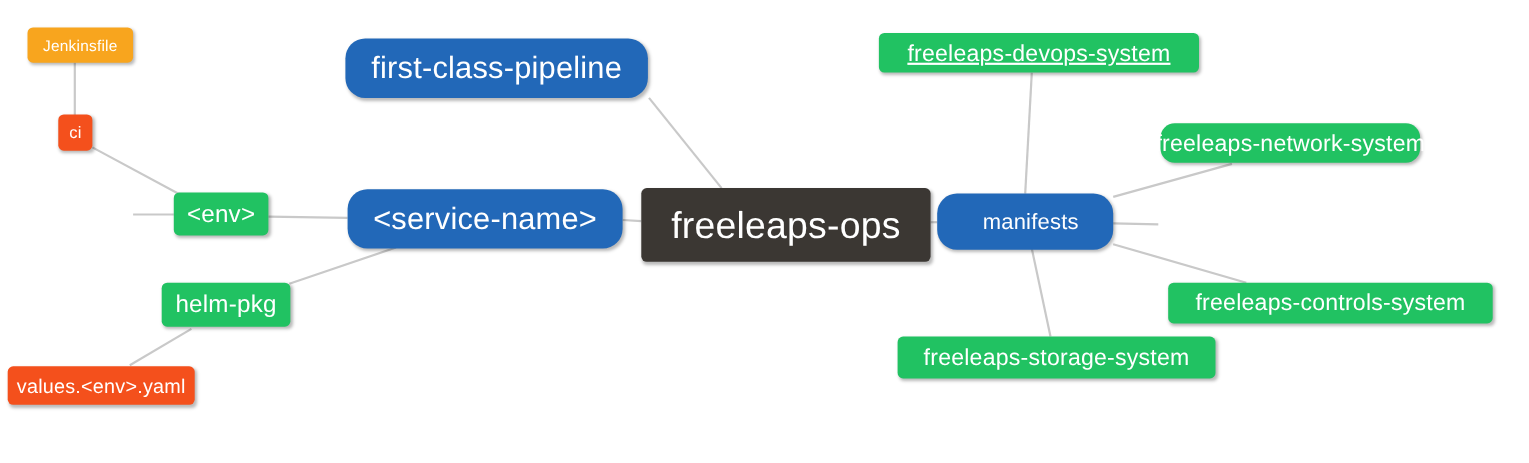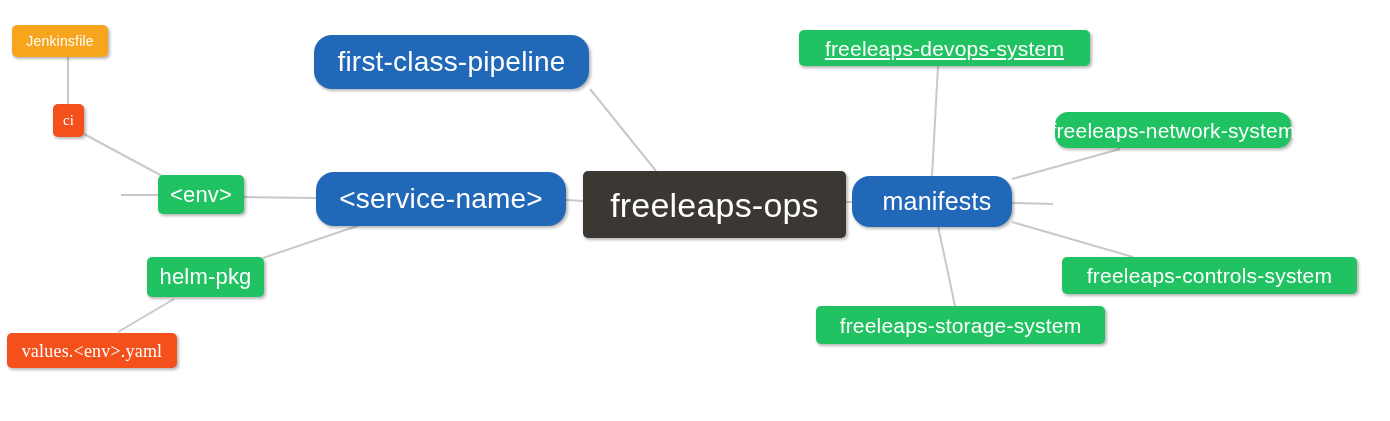--- a/index.html
+++ b/index.html
@@ -35,21 +35,21 @@
     border-radius: 5px;
     box-shadow: 1.5px 2px 3px rgba(0,0,0,0.28);
     white-space: nowrap;
     cursor: pointer;
     line-height: 1;
     letter-spacing: 0.2px;
   }
   .c-dark   { background: var(--root_bg, #3b3733); }
   .c-blue   { background: var(--branch_bg, #2268b8); border-radius: 18px; }
   .c-green  { background: var(--leaf_green_bg, #21c262); }
-  .c-red    { background: var(--leaf_red_bg, #f4501c); font-family: Liberation Serif, serif; }
+  .c-red    { background: var(--leaf_red_bg, #f4501c); }
   .c-orange { background: var(--leaf_orange_bg, #f8a51e); }
 </style>
 </head>
 <body>
 
 <div class="canvas">
 
   <svg class="edges" width="1390" height="421" viewBox="0 0 1390 421" aria-hidden="true">
     <line class="edge" x1="68" y1="57" x2="68" y2="105"></line>
     <line class="edge" x1="84" y1="134" x2="164" y2="177"></line>
@@ -60,38 +60,38 @@
     <line class="edge" x1="360" y1="225" x2="263" y2="258"></line>
     <line class="edge" x1="174" y1="299" x2="118" y2="332"></line>
     <line class="edge" x1="846" y1="202" x2="852" y2="202"></line>
     <line class="edge" x1="938" y1="66" x2="932" y2="176"></line>
     <line class="edge" x1="1012" y1="179" x2="1120" y2="149"></line>
     <line class="edge" x1="1012" y1="203" x2="1053" y2="204"></line>
     <line class="edge" x1="1012" y1="222" x2="1133" y2="257"></line>
     <line class="edge" x1="938" y1="226" x2="955" y2="306"></line>
   </svg>
 
-  <div class="node c-orange" style="left:12px;  top:25px;  width:96px;  height:32px; font-size:14px;">Jenkinsfile</div>
+  <div class="node c-orange" style="left:25px;  top:25px;  width:96px;  height:32px; font-size:14px;">Jenkinsfile</div>
 
   <div class="node c-red" style="left:53px;  top:104px; width:31px;  height:33px; font-size:15px;">ci</div>
 
 
   <div class="node c-green" style="left:158px; top:175px; width:86px;  height:39px; font-size:22px;">&lt;env&gt;</div>
 
   <div class="node c-green" style="left:147px; top:257px; width:117px; height:40px; font-size:22px;">helm-pkg</div>
 
   <div class="node c-red" style="left:7px;   top:333px; width:170px; height:35px; font-size:18px;">values.&lt;env&gt;.yaml</div>
 
   <div class="node c-blue" style="left:314px; top:35px;  width:275px; height:54px; font-size:28px;">first-class-pipeline</div>
 
   <div class="node c-blue" style="left:316px; top:172px; width:250px; height:54px; font-size:28px;">&lt;service-name&gt;</div>
 
   <div class="node c-dark" style="left:583px; top:171px; width:263px; height:67px; font-size:34px;">freeleaps-ops</div>
 
-  <div class="node c-blue" style="left:852px; top:176px; width:160px; height:51px; font-size:25px;padding-left:10px;">manifests</div>
+  <div class="node c-blue" style="left:852px; top:176px; width:160px; height:51px; font-size:20px;padding-left:10px;">manifests</div>
 
   <div class="node c-green" style="left:799px; top:30px;  width:291px; height:36px; font-size:21px;text-decoration:underline;">freeleaps-devops-system</div>
 
   <div class="node c-green" style="left:1055px;top:112px; width:236px; height:36px; font-size:21px;border-radius:13px;">freeleaps-network-system</div>
 
 
   <div class="node c-green" style="left:1062px;top:257px; width:295px; height:37px; font-size:21px;">freeleaps-controls-system</div>
 
   <div class="node c-green" style="left:816px; top:306px; width:289px; height:38px; font-size:21px;">freeleaps-storage-system</div>
 

